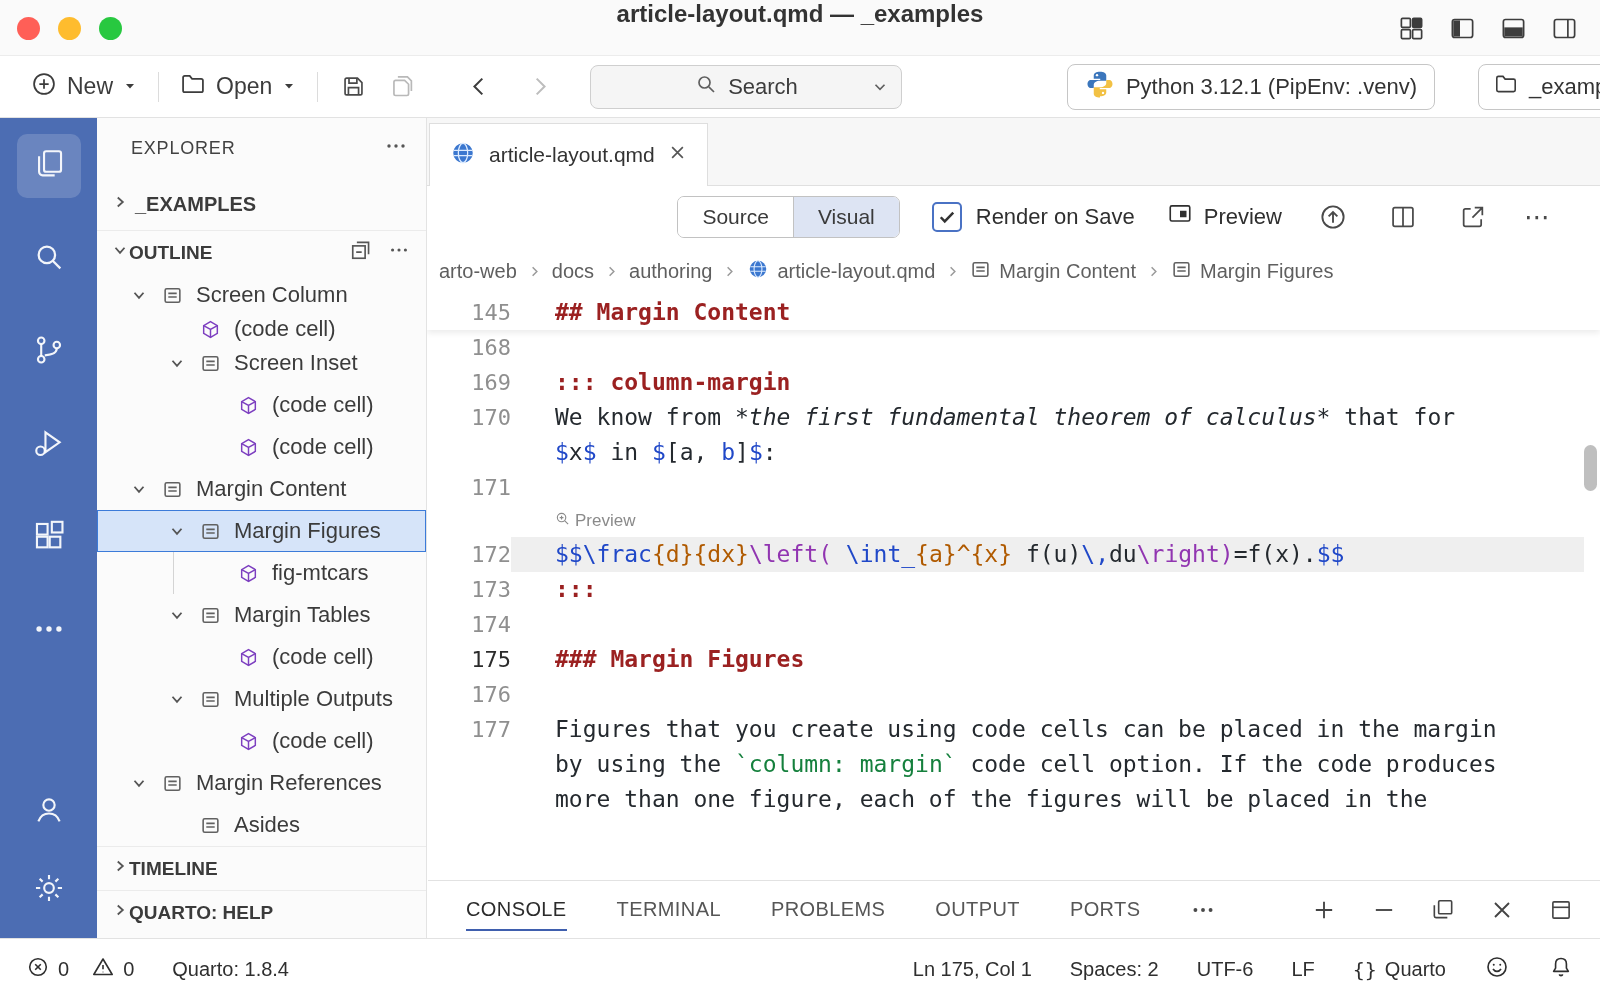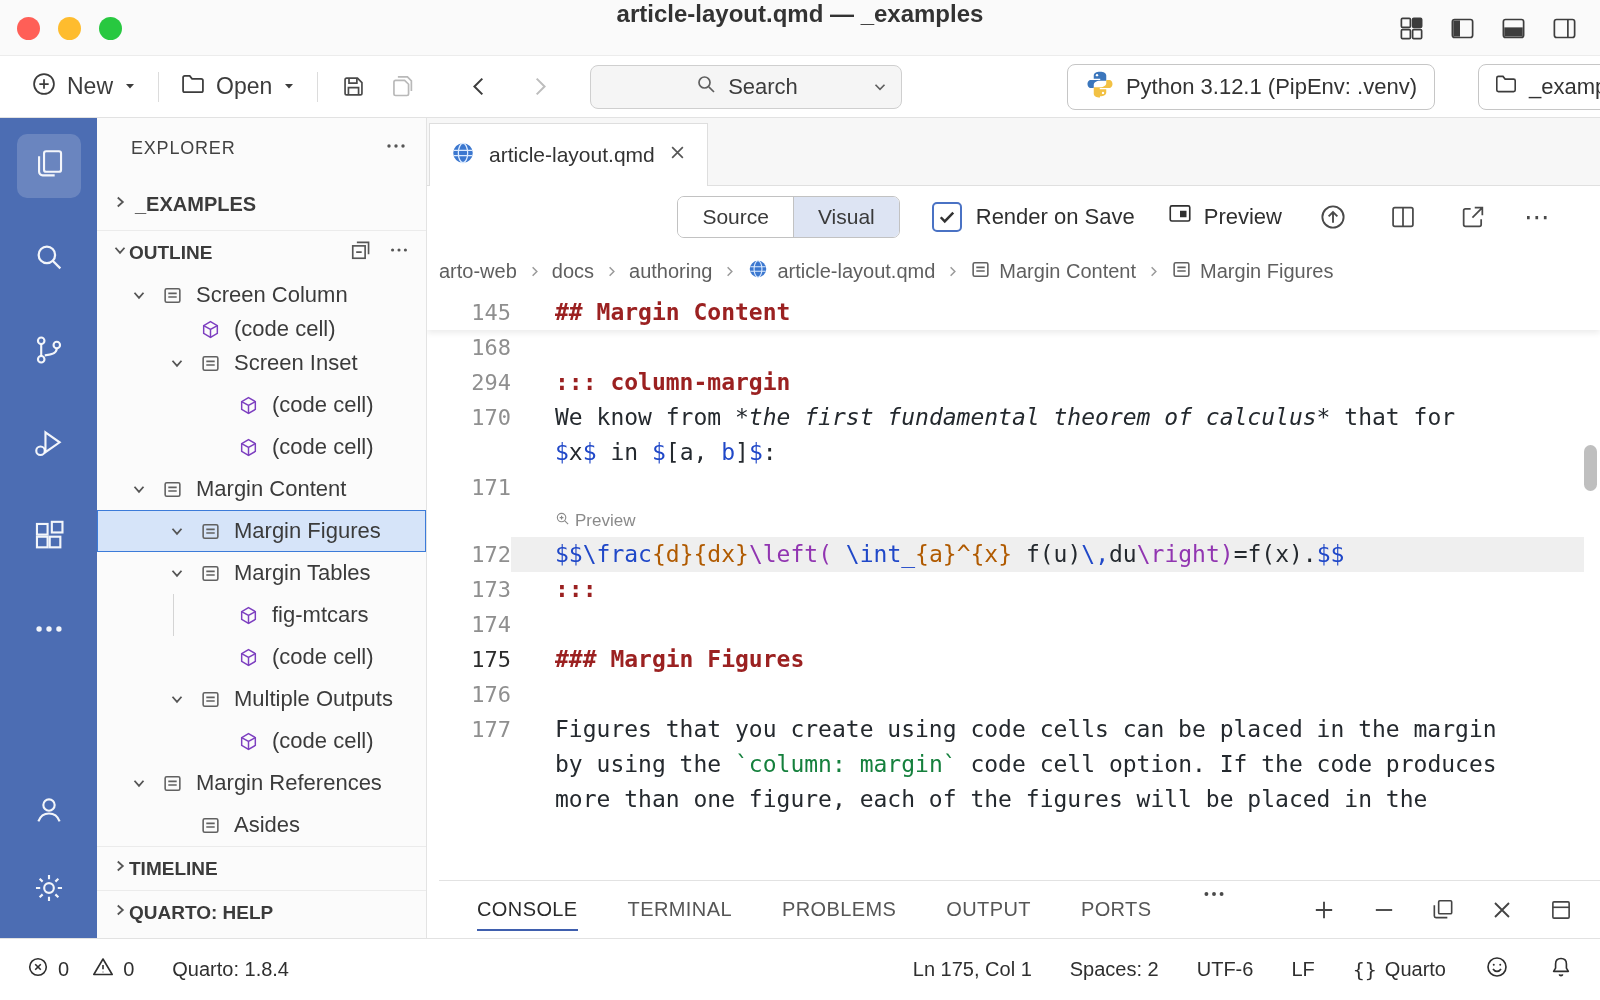--- a/index.html
+++ b/index.html
@@ -92,22 +92,22 @@
   .tk-h{color:#9b2121;font-weight:700}
   .tk-p{color:#24292e}
   .tk-i{color:#24292e;font-style:italic}
   .tk-b{color:#2048c8}
   .tk-o{color:#b05a00}
   .tk-v{color:#9135b1}
   .tk-code{color:#15803d}
   .tk-lens{color:#8a8a8a}
   .vscroll{position:absolute;right:3px;top:327px;width:13px;height:46px;background:#bfbfbf;border-radius:7px;}
 
-  .panelbar{position:absolute;left:12px;right:0;bottom:0;height:58px;border-top:1px solid #e2e2e2;background:#fff;
-    display:flex;padding:0 26px 0 38px;}
+  .panelbar{position:absolute;left:1px;right:0;bottom:0;height:58px;border-top:1px solid #e2e2e2;background:#fff;
+    display:flex;align-items:center;padding:0 26px 0 38px;}
   .ptab{font-size:20px;color:#565656;margin-right:50px;height:100%;display:flex;align-items:center;
     position:relative;letter-spacing:.4px;}
   .ptab.active{color:#2b2b2b;}
   .ptab.active::after{content:'';position:absolute;left:0;right:0;bottom:7px;height:2px;background:#3f5fae;}
   .pmore{color:#4a4a4a;display:flex;margin-right:auto;}
   .pacts{display:flex;align-items:center;gap:32px;color:#444;}
   .pacts span{display:flex}
 
   
   .statusbar{position:absolute;left:0;right:0;bottom:0;height:62px;background:#fff;border-top:1px solid #e2e2e2;
@@ -405,43 +405,43 @@
             </svg>
           </span>
           <span class="ticon">
             <svg width="21" height="21" viewBox="0 0 20 20" fill="none" stroke="#616161" stroke-width="1.5">
               <rect x="3" y="3.5" width="14" height="13" rx="1.5"></rect>
               <path d="M6 8h8M6 11.5h8"></path>
             </svg>
           </span>
           <span class="tlabel">Margin Figures</span>
         </div>
+        <div class="trow guide" style="padding-left: 99px;">
+          <span class="chev"></span>
+          <span class="ticon">
+            <svg width="21" height="21" viewBox="0 0 20 20" fill="none" stroke="#7d3fc0" stroke-width="1.4">
+              <path d="M10 2.5l6.5 3.75v7.5L10 17.5l-6.5-3.75v-7.5z"></path>
+              <path d="M3.5 6.25L10 10l6.5-3.75M10 10v7.5"></path>
+            </svg>
+          </span>
+          <span class="tlabel">fig-mtcars</span>
+        </div>
         <div class="trow" style="padding-left: 61px;">
           <span class="chev">
             <svg width="18" height="18" viewBox="0 0 16 16" fill="none" stroke="#555" stroke-width="1.6">
               <path d="M4 6l4 4.5L12 6"></path>
             </svg>
           </span>
           <span class="ticon">
             <svg width="21" height="21" viewBox="0 0 20 20" fill="none" stroke="#616161" stroke-width="1.5">
               <rect x="3" y="3.5" width="14" height="13" rx="1.5"></rect>
               <path d="M6 8h8M6 11.5h8"></path>
             </svg>
           </span>
           <span class="tlabel">Margin Tables</span>
-        </div>
-        <div class="trow guide" style="padding-left: 99px;">
-          <span class="chev"></span>
-          <span class="ticon">
-            <svg width="21" height="21" viewBox="0 0 20 20" fill="none" stroke="#7d3fc0" stroke-width="1.4">
-              <path d="M10 2.5l6.5 3.75v7.5L10 17.5l-6.5-3.75v-7.5z"></path>
-              <path d="M3.5 6.25L10 10l6.5-3.75M10 10v7.5"></path>
-            </svg>
-          </span>
-          <span class="tlabel">fig-mtcars</span>
         </div>
         <div class="trow" style="padding-left: 99px;">
           <span class="chev"></span>
           <span class="ticon">
             <svg width="21" height="21" viewBox="0 0 20 20" fill="none" stroke="#7d3fc0" stroke-width="1.4">
               <path d="M10 2.5l6.5 3.75v7.5L10 17.5l-6.5-3.75v-7.5z"></path>
               <path d="M3.5 6.25L10 10l6.5-3.75M10 10v7.5"></path>
             </svg>
           </span>
           <span class="tlabel">(code cell)</span>
@@ -621,21 +621,21 @@
               <path d="M6 8h8M6 11.5h8"></path>
             </svg></span>
           <span class="btext">Margin Figures</span>
         </span>
       </div>
 
     <div class="codearea">
       <div>
           <div class="crow sticky"><span class="lnum">145</span><span class="ccontent"><span class="tk-h">## Margin Content</span></span></div>
           <div class="crow"><span class="lnum">168</span><span class="ccontent"></span></div>
-          <div class="crow"><span class="lnum">294</span><span class="ccontent"><span class="tk-h">::: column-margin</span></span></div>
+          <div class="crow"><span class="lnum">169</span><span class="ccontent"><span class="tk-h">::: column-margin</span></span></div>
           <div class="crow"><span class="lnum">170</span><span class="ccontent"><span class="tk-p">We know from </span><span class="tk-i">*the first fundamental theorem of calculus*</span><span class="tk-p"> that for</span></span></div>
           <div class="crow"><span class="lnum"></span><span class="ccontent"><span class="tk-b">$</span><span class="tk-p">x</span><span class="tk-b">$</span><span class="tk-p"> in </span><span class="tk-b">$</span><span class="tk-p">[a, </span><span class="tk-b">b</span><span class="tk-p">]</span><span class="tk-b">$</span><span class="tk-p">:</span></span></div>
           <div class="crow"><span class="lnum">171</span><span class="ccontent"></span></div>
           <div class="crow lensrow"><span class="lnum"></span><span class="ccontent"><span class="lensicon"><svg width="15" height="15" viewBox="0 0 16 16" fill="none" stroke="#8a8a8a" stroke-width="1.2">
                   <circle cx="7" cy="7" r="4.5"></circle>
                   <path d="M10.5 10.5L14 14M7 5v4M5 7h4"></path>
                 </svg></span><span class="tk-lens">Preview</span></span></div>
           <div class="crow hl"><span class="lnum">172</span><span class="ccontent"><span class="tk-b">$$</span><span class="tk-b">\frac</span><span class="tk-o">{d}{dx}</span><span class="tk-v">\left(</span><span class="tk-p"> </span><span class="tk-b">\int_</span><span class="tk-o">{a}^{x}</span><span class="tk-p"> f(u)</span><span class="tk-b">\,</span><span class="tk-p">du</span><span class="tk-v">\right)</span><span class="tk-p">=f(x).</span><span class="tk-b">$$</span></span></div>
           <div class="crow"><span class="lnum">173</span><span class="ccontent"><span class="tk-h">:::</span></span></div>
           <div class="crow"><span class="lnum">174</span><span class="ccontent"></span></div>

